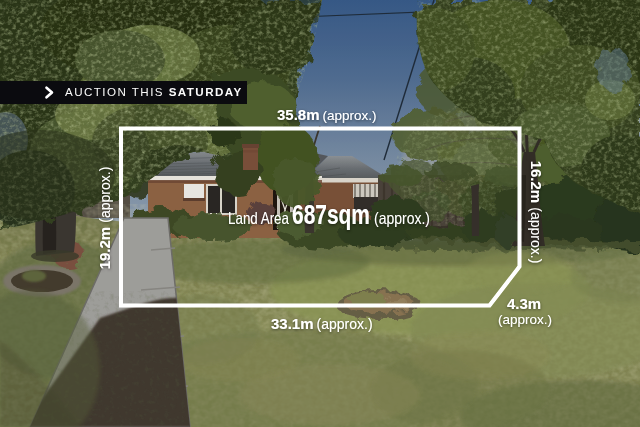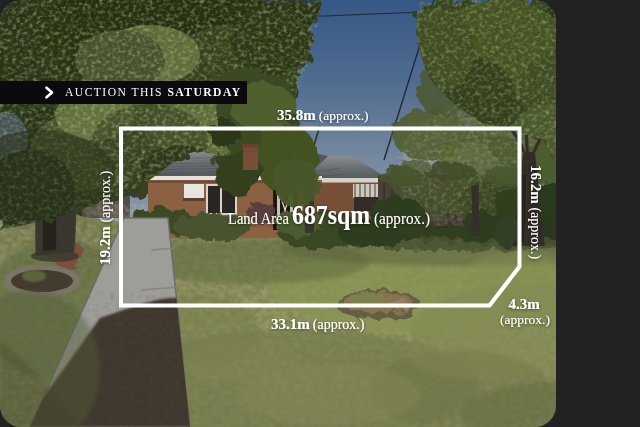--- a/index.html
+++ b/index.html
@@ -1,16 +1,16 @@
 <!DOCTYPE html>
 <html><head>
 <meta charset="utf-8">
 <style>
 html,body{margin:0;padding:0;background:#222;}
-#stage{position:relative;width:556px;height:427px;overflow:hidden;font-family:Liberation Serif, serif;border-radius:21px;}
+#stage{position:relative;width:640px;height:427px;overflow:hidden;font-family:Liberation Sans, sans-serif;}
 svg{display:block;}
 </style>
 </head>
 <body>
 <div id="stage">
 <svg width="640" height="427" viewBox="0 0 640 427" xmlns="http://www.w3.org/2000/svg" style="filter:saturate(0.9) brightness(1.03)">
 <defs>
   <linearGradient id="sky" x1="0" y1="0" x2="0" y2="1">
     <stop offset="0" stop-color="#33598b"></stop>
     <stop offset="0.3" stop-color="#4d6c94"></stop>

